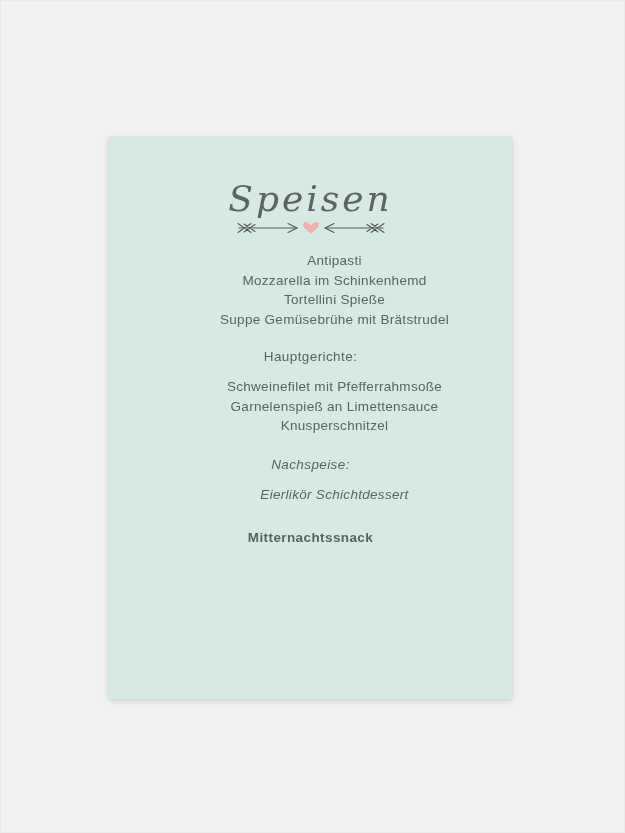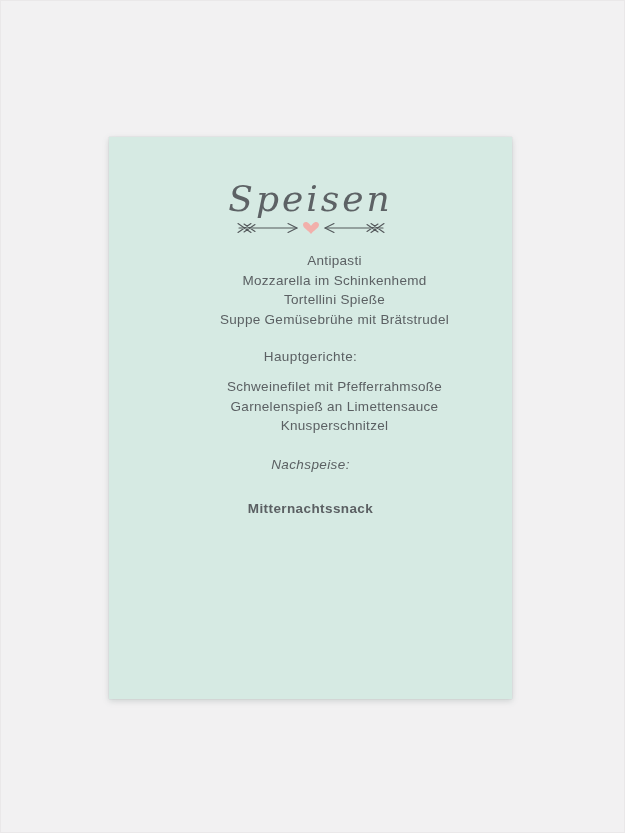--- a/index.html
+++ b/index.html
@@ -110,20 +110,21 @@
       <div class="items">
         <div class="item">Schweinefilet mit Pfefferrahmsoße</div>
         <div class="item">Garnelenspieß an Limettensauce</div>
         <div class="item">Knusperschnitzel</div>
       </div>
     </div>
 
     <div class="section gap-mid2">
       <div class="heading">Nachspeise:</div>
       <div class="items">
+        <div class="item">Eierlikör Schichtdessert</div>
       </div>
     </div>
 
     <div class="section gap-big">
       <div class="heading">Mitternachtssnack</div>
     </div>
 
   </div>
 </div>
 

